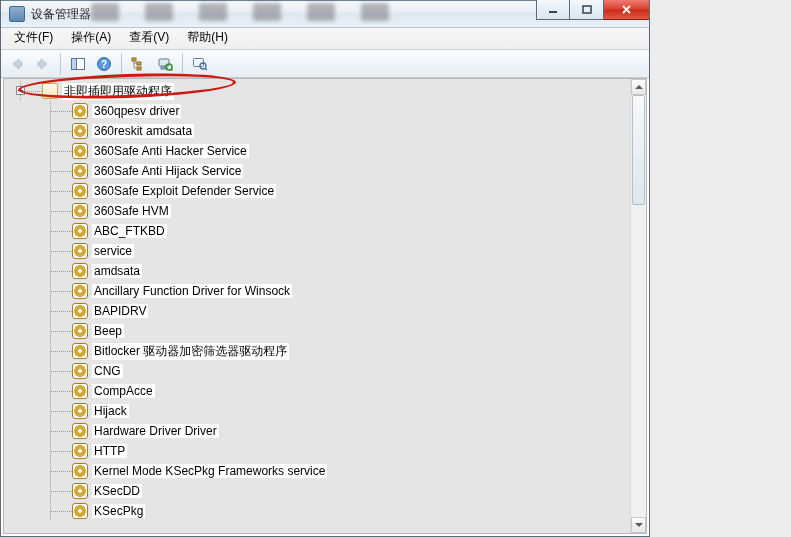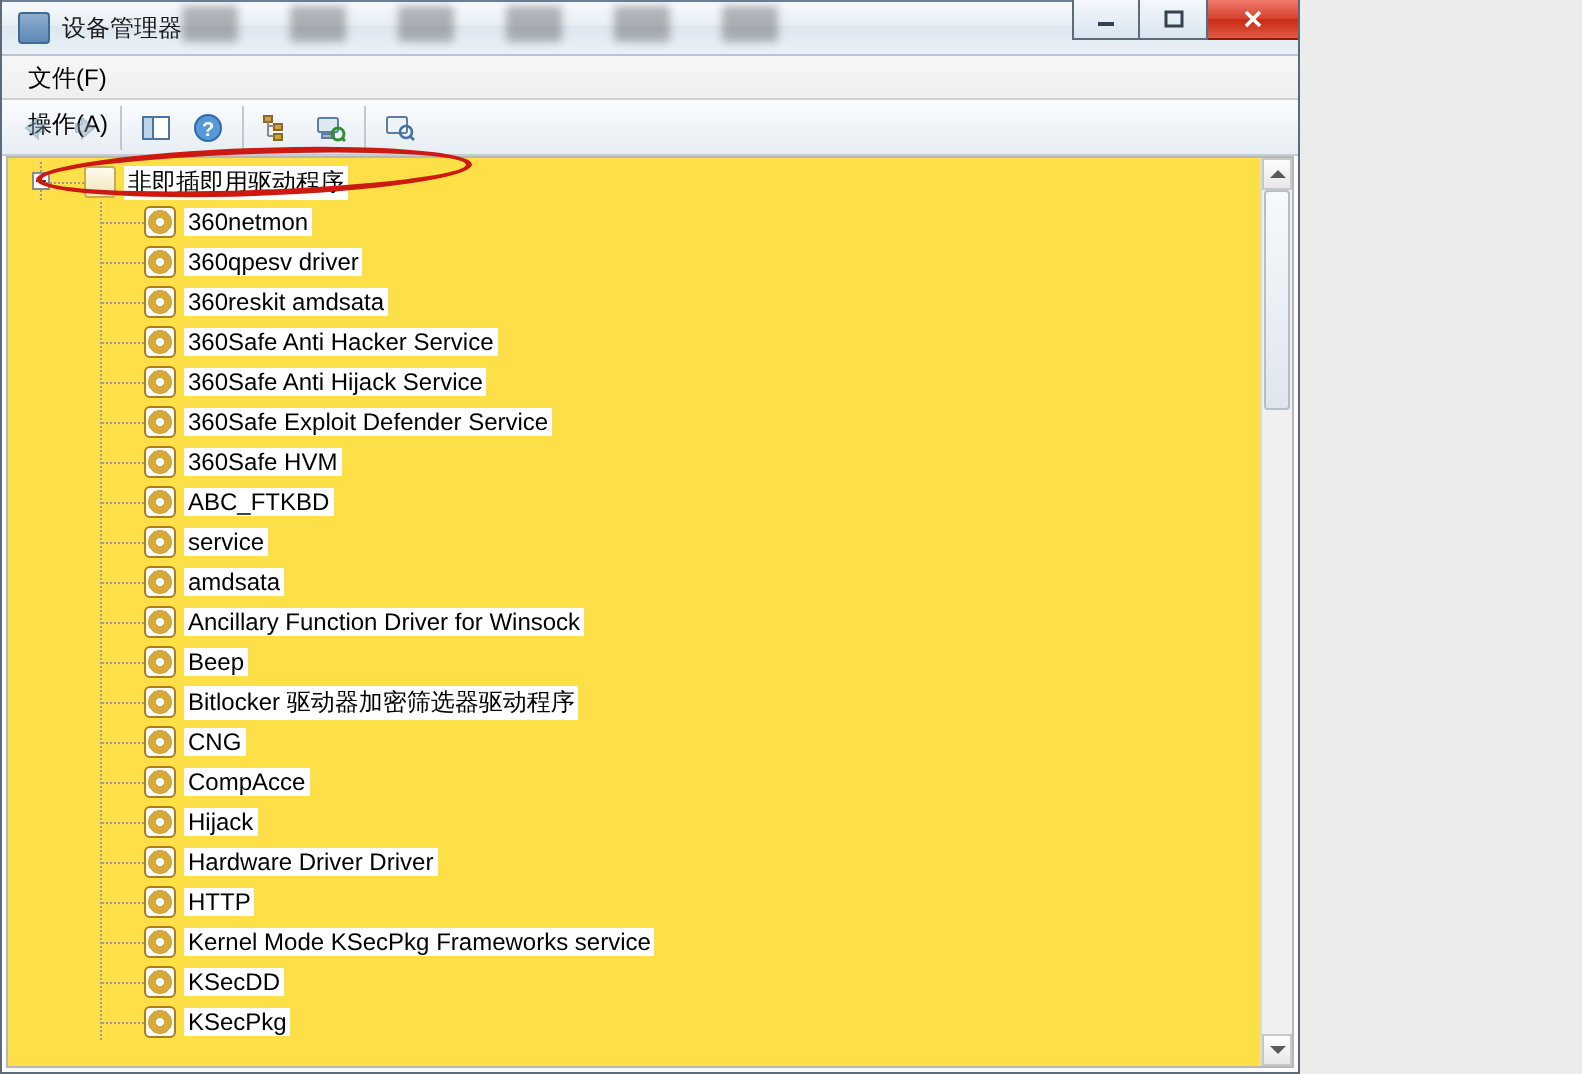--- a/index.html
+++ b/index.html
@@ -10,30 +10,30 @@
   .titlebar-blurred { filter: blur(2px); position:absolute; left:90px; right:150px; top:2px; height:22px; display:flex; gap:26px; opacity:.35;}
   .titlebar-blurred span{ width:28px; height:18px; background:#3a3a3a; border-radius:2px;}
   .title-icon { width:16px; height:16px; margin:0 6px 0 8px; background:linear-gradient(#8faed0,#5d88b4); border:1px solid #3e6a96; border-radius:2px; flex:0 0 auto;}
   .title-text { color:#1a1a1a; font-size:12px; flex:0 0 auto;}
   .win-buttons { position:absolute; right:-1px; top:-1px; display:flex;}
   .win-btn { width:34px; height:20px; border:1px solid #5b6b79; border-top:none; background:linear-gradient(#f4f8fb,#d9e5ef); display:flex; align-items:center; justify-content:center; font-size:10px; color:#33424f;}
   .win-btn.min{ border-top-left-radius:0; }
   .win-btn.close{ width:46px; background:linear-gradient(#f07a6e,#d7432f 48%, #c92b16 52%,#e05a44); border-color:#8b1c0c; color:#fff;}
   .win-btn + .win-btn{ border-left:none;}
   
-  .menubar { height:22px; background:linear-gradient(#f7f7f7,#efefef); border-bottom:1px solid #d0d0d0; display:flex; align-items:flex-start; padding:0 4px;flex-direction:column;}
+  .menubar { height:22px; background:linear-gradient(#f7f7f7,#efefef); border-bottom:1px solid #d0d0d0; display:flex; align-items:flex-end; padding:0 4px;}
   .menu-item { padding:2px 8px; border:1px solid transparent; border-radius:2px;}
   
   .toolbar { height:28px; background:linear-gradient(#fafcff,#e7edf3); border-bottom:1px solid #c6ccd2; display:flex; align-items:center; padding:0 4px; gap:2px;}
   .tool-btn { width:24px; height:24px; border:1px solid transparent; border-radius:3px; display:flex; align-items:center; justify-content:center;}
   .tool-btn.disabled{ opacity:.4;}
   .tool-sep{ width:1px; height:22px; background:#c0c7ce; margin:0 3px;}
   .tool-btn svg{ width:16px; height:16px;}
   
-  .content { position:absolute; top:78px; left:2px; right:2px; bottom:2px; border:1px solid #b7b7b7; background:#fde047; }
+  .content { position:absolute; top:78px; left:2px; right:2px; bottom:2px; border:1px solid #b7b7b7; background:#e5e5e5; }
   .tree { position:absolute; top:0; left:0; right:16px; bottom:0; overflow:hidden; padding:2px 0 0 0;}
   .row { height:20px; display:flex; align-items:center; white-space:nowrap; position:relative;}
   .indent { display:inline-block; height:100%;}
   .w1{ width:40px;} .w2{ width:70px;}
   
   .row::before{
     content:""; position:absolute; left:46px; top:0; bottom:0; width:1px;
     background-image: linear-gradient(to bottom, #9a9a9a 1px, transparent 1px);
     background-size: 1px 2px;
   }
@@ -174,26 +174,20 @@
     <div class="tree" id="tree">
 
       <div class="row category">
         <span class="expander"></span>
         <span class="indent w1"></span>
         <span class="hline"></span>
         <span class="node-icon pnp-icon"></span>
         <span class="label">非即插即用驱动程序</span>
       </div>
 
-    <div class="row item">
-          <span class="indent w2"></span>
-          <span class="hline"></span>
-          <span class="node-icon gear-icon"></span>
-          <span class="label">360netmon</span>
-        </div>
         <div class="row item">
           <span class="indent w2"></span>
           <span class="hline"></span>
           <span class="node-icon gear-icon"></span>
           <span class="label">360qpesv driver</span>
         </div>
         <div class="row item">
           <span class="indent w2"></span>
           <span class="hline"></span>
           <span class="node-icon gear-icon"></span>
@@ -239,20 +233,26 @@
           <span class="indent w2"></span>
           <span class="hline"></span>
           <span class="node-icon gear-icon"></span>
           <span class="label">amdsata</span>
         </div>
         <div class="row item">
           <span class="indent w2"></span>
           <span class="hline"></span>
           <span class="node-icon gear-icon"></span>
           <span class="label">Ancillary Function Driver for Winsock</span>
+        </div>
+        <div class="row item">
+          <span class="indent w2"></span>
+          <span class="hline"></span>
+          <span class="node-icon gear-icon"></span>
+          <span class="label">BAPIDRV</span>
         </div>
         <div class="row item">
           <span class="indent w2"></span>
           <span class="hline"></span>
           <span class="node-icon gear-icon"></span>
           <span class="label">Beep</span>
         </div>
         <div class="row item">
           <span class="indent w2"></span>
           <span class="hline"></span>

